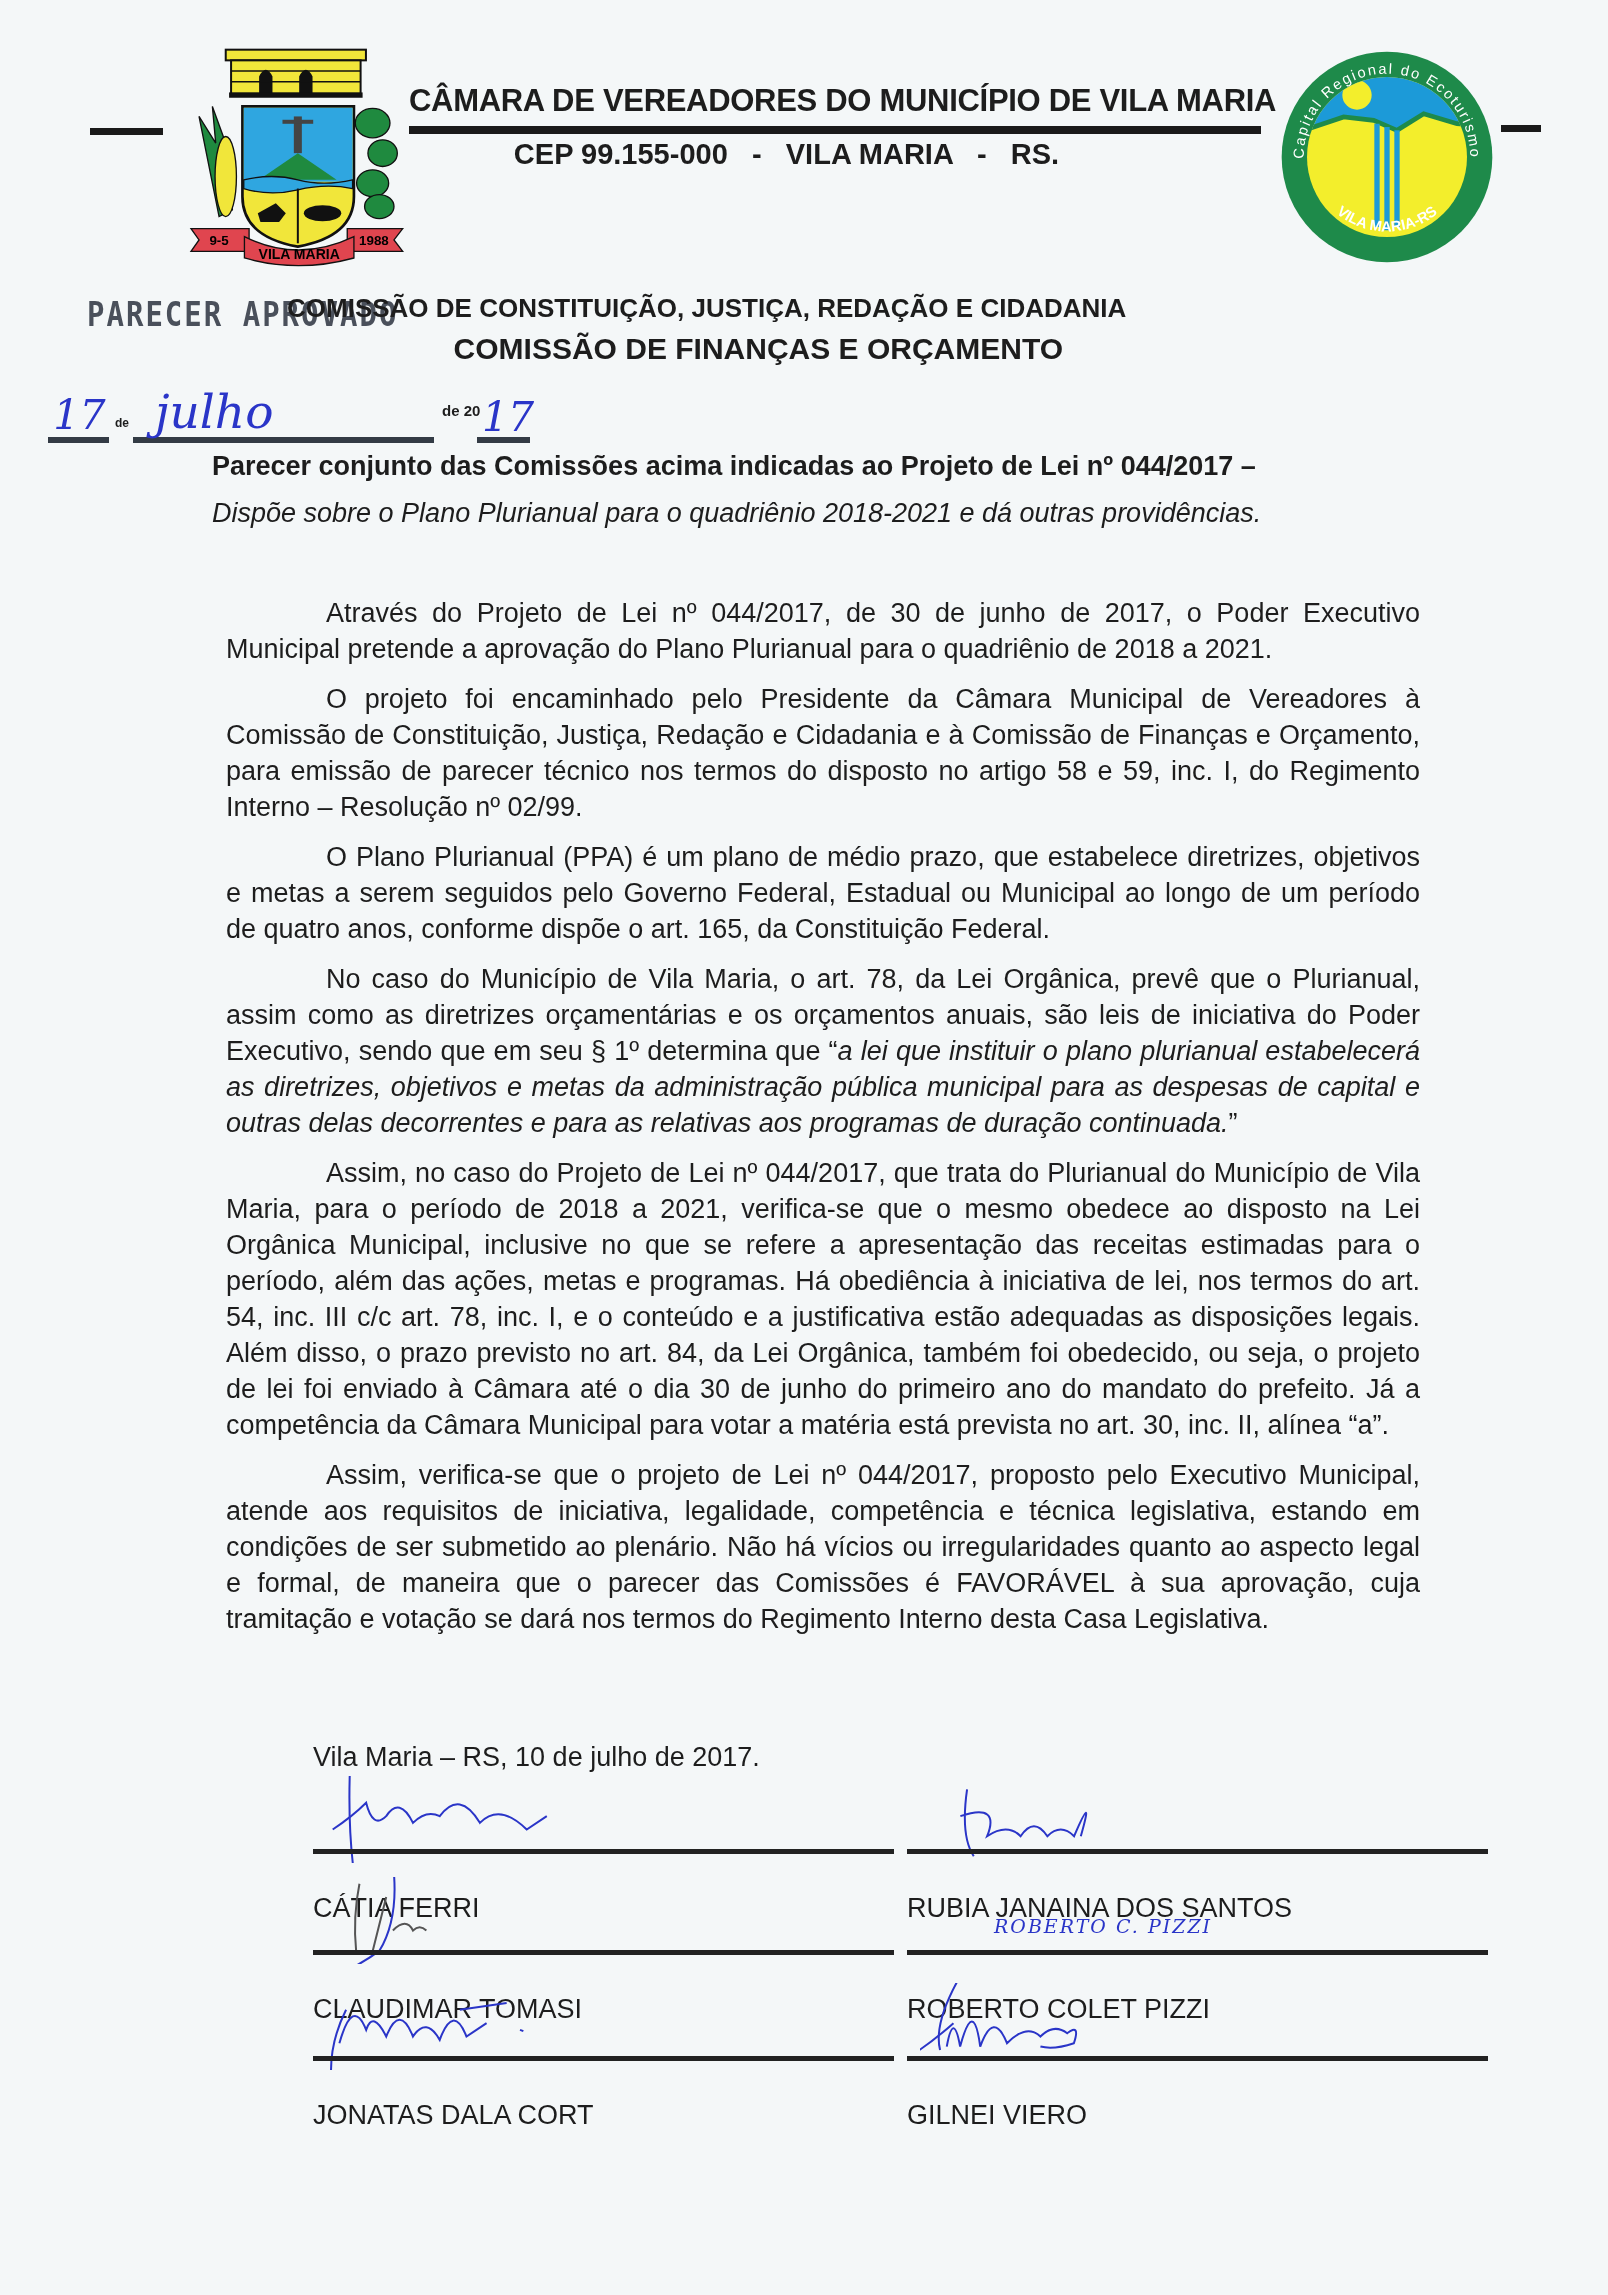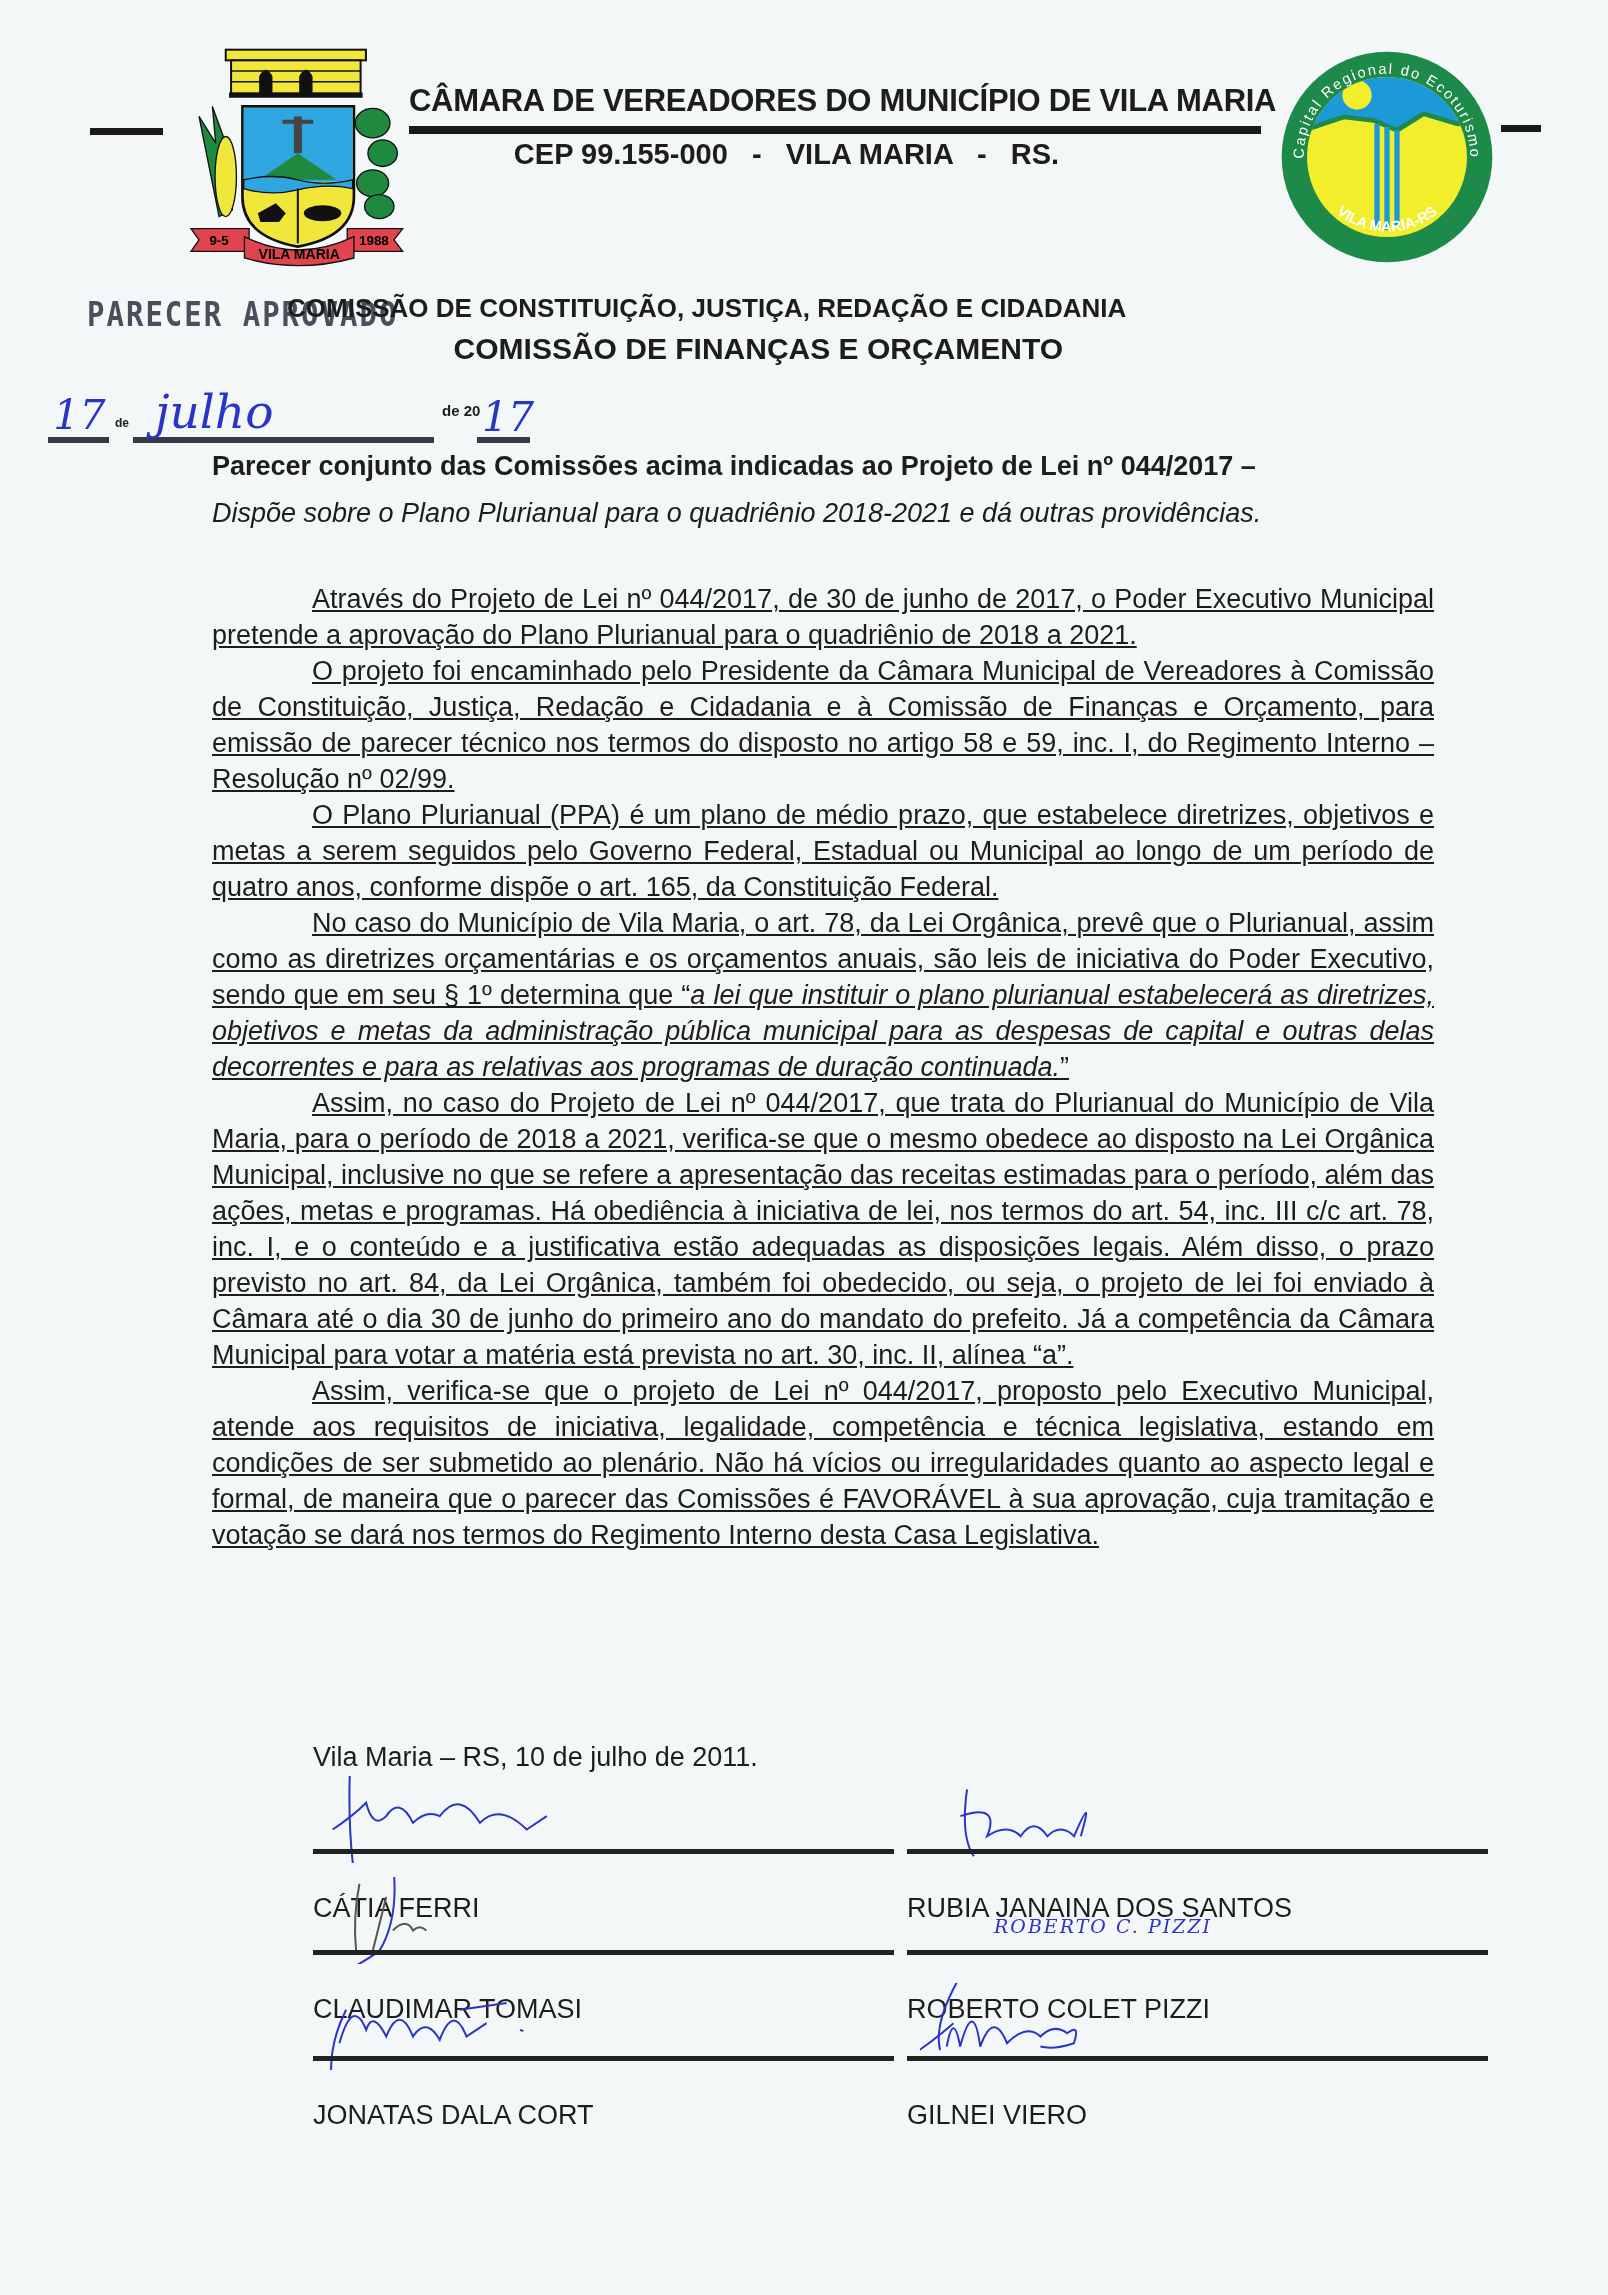--- a/index.html
+++ b/index.html
@@ -47,21 +47,21 @@
 
   
   .t-bold { left: 212px; top: 451px; font-size: 27px; font-weight: bold; white-space: nowrap; }
   .t-ital { left: 212px; top: 498px; font-size: 27px; font-style: italic; white-space: nowrap; }
 
   
   .body-text {
     left: 212px; top: 581px; width: 1222px;
     font-size: 27px; line-height: 36px; text-align: justify;
   }
-  .body-text p { margin: 0; text-indent: 100px; text-decoration: underline; }
+  .body-text p { margin: 14px; text-indent: 100px; }
   .body-text .q { font-style: italic; }
 
   .place-date { left: 313px; top: 1742px; font-size: 27px; white-space: nowrap; }
 
   
   .sig-block { position: absolute; width: 581px; }
   .sig-line { position: absolute; left: 0; top: 0; width: 100%; height: 5.3px; background: #222; }
   .sig-name { position: absolute; left: 0; top: 8px; font-size: 27px; white-space: nowrap; margin-top: 36px; }
   .sig-scrawl { position: absolute; left: 13.4px; top: -73px; width: 281px; height: 87px; }
 </style>
@@ -171,21 +171,21 @@
 
 <div class="abs body-text">
   <p>Através do Projeto de Lei nº 044/2017, de 30 de junho de 2017, o Poder Executivo Municipal pretende a aprovação do Plano Plurianual para o quadriênio de 2018 a 2021.</p>
   <p>O projeto foi encaminhado pelo Presidente da Câmara Municipal de Vereadores à Comissão de Constituição, Justiça, Redação e Cidadania e à Comissão de Finanças e Orçamento, para emissão de parecer técnico nos termos do disposto no artigo 58 e 59, inc. I, do Regimento Interno – Resolução nº 02/99.</p>
   <p>O Plano Plurianual (PPA) é um plano de médio prazo, que estabelece diretrizes, objetivos e metas a serem seguidos pelo Governo Federal, Estadual ou Municipal ao longo de um período de quatro anos, conforme dispõe o art. 165, da Constituição Federal.</p>
   <p><span>No caso do Município de Vila Maria, o art. 78, da Lei Orgânica, prevê que o Plurianual, assim como as diretrizes orçamentárias e os orçamentos anuais, são leis de iniciativa do Poder Executivo, sendo que em seu § 1º determina que “</span><span class="q">a lei que instituir o plano plurianual estabelecerá as diretrizes, objetivos e metas da administração pública municipal para as despesas de capital e outras delas decorrentes e para as relativas aos programas de duração continuada.</span><span>”</span></p>
   <p>Assim, no caso do Projeto de Lei nº 044/2017, que trata do Plurianual do Município de Vila Maria, para o período de 2018 a 2021, verifica-se que o mesmo obedece ao disposto na Lei Orgânica Municipal, inclusive no que se refere a apresentação das receitas estimadas para o período, além das ações, metas e programas. Há obediência à iniciativa de lei, nos termos do art. 54, inc. III c/c art. 78, inc. I, e o conteúdo e a justificativa estão adequadas as disposições legais. Além disso, o prazo previsto no art. 84, da Lei Orgânica, também foi obedecido, ou seja, o projeto de lei foi enviado à Câmara até o dia 30 de junho do primeiro ano do mandato do prefeito. Já a competência da Câmara Municipal para votar a matéria está prevista no art. 30, inc. II, alínea “a”.</p>
   <p>Assim, verifica-se que o projeto de Lei nº 044/2017, proposto pelo Executivo Municipal, atende aos requisitos de iniciativa, legalidade, competência e técnica legislativa, estando em condições de ser submetido ao plenário. Não há vícios ou irregularidades quanto ao aspecto legal e formal, de maneira que o parecer das Comissões é FAVORÁVEL à sua aprovação, cuja tramitação e votação se dará nos termos do Regimento Interno desta Casa Legislativa.</p>
 </div>
 
-<div class="abs place-date">Vila Maria – RS,  10 de julho de 2011.</div>
+<div class="abs place-date">Vila Maria – RS,  10 de julho de 2017.</div>
 
 <div class="sig-block" style="left:313px; top:1849px;">
   <svg class="sig-scrawl" viewBox="0 0 420 130">
     <path d="M10 80 Q40 60 60 40 Q70 80 90 60 Q110 30 130 70 Q150 50 170 60 Q200 20 230 70 Q260 40 300 80 L330 60" fill="none" stroke="#2a35c8" stroke-width="3"></path>
     <path d="M40 -80 Q30 40 40 130" fill="none" stroke="#2a35c8" stroke-width="3"></path>
   </svg>
   <div class="sig-line"></div>
   <div class="sig-name">CÁTIA FERRI</div>
 </div>
 <div class="sig-block" style="left:907px; top:1849px;">

